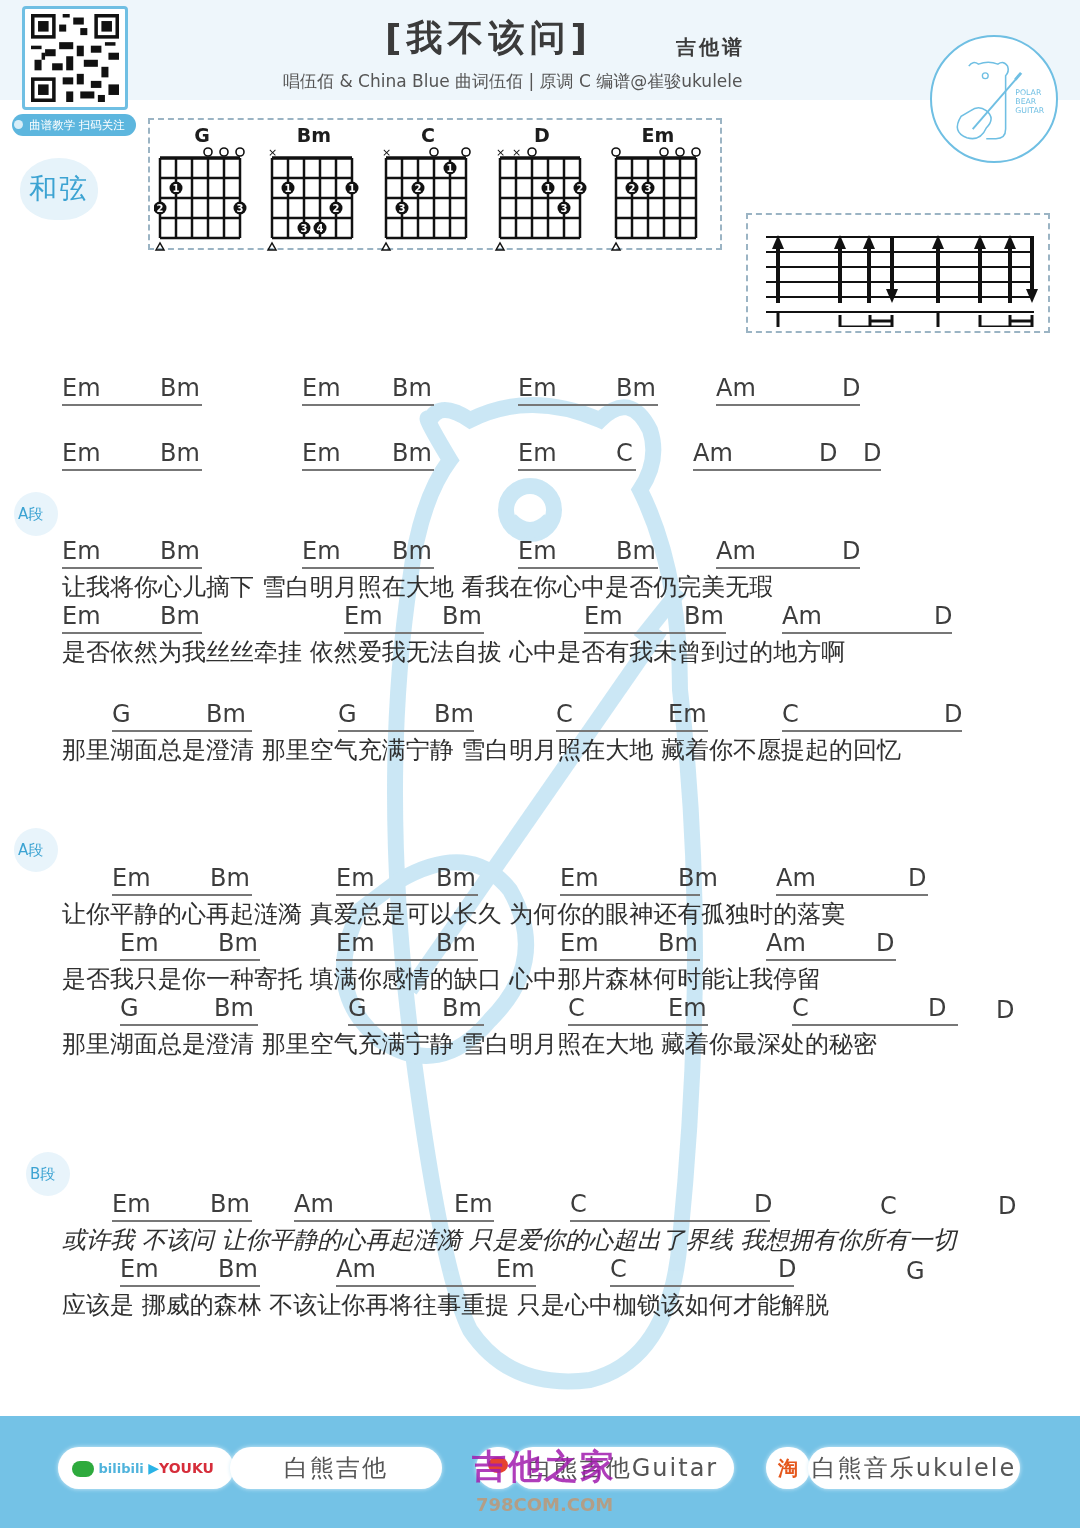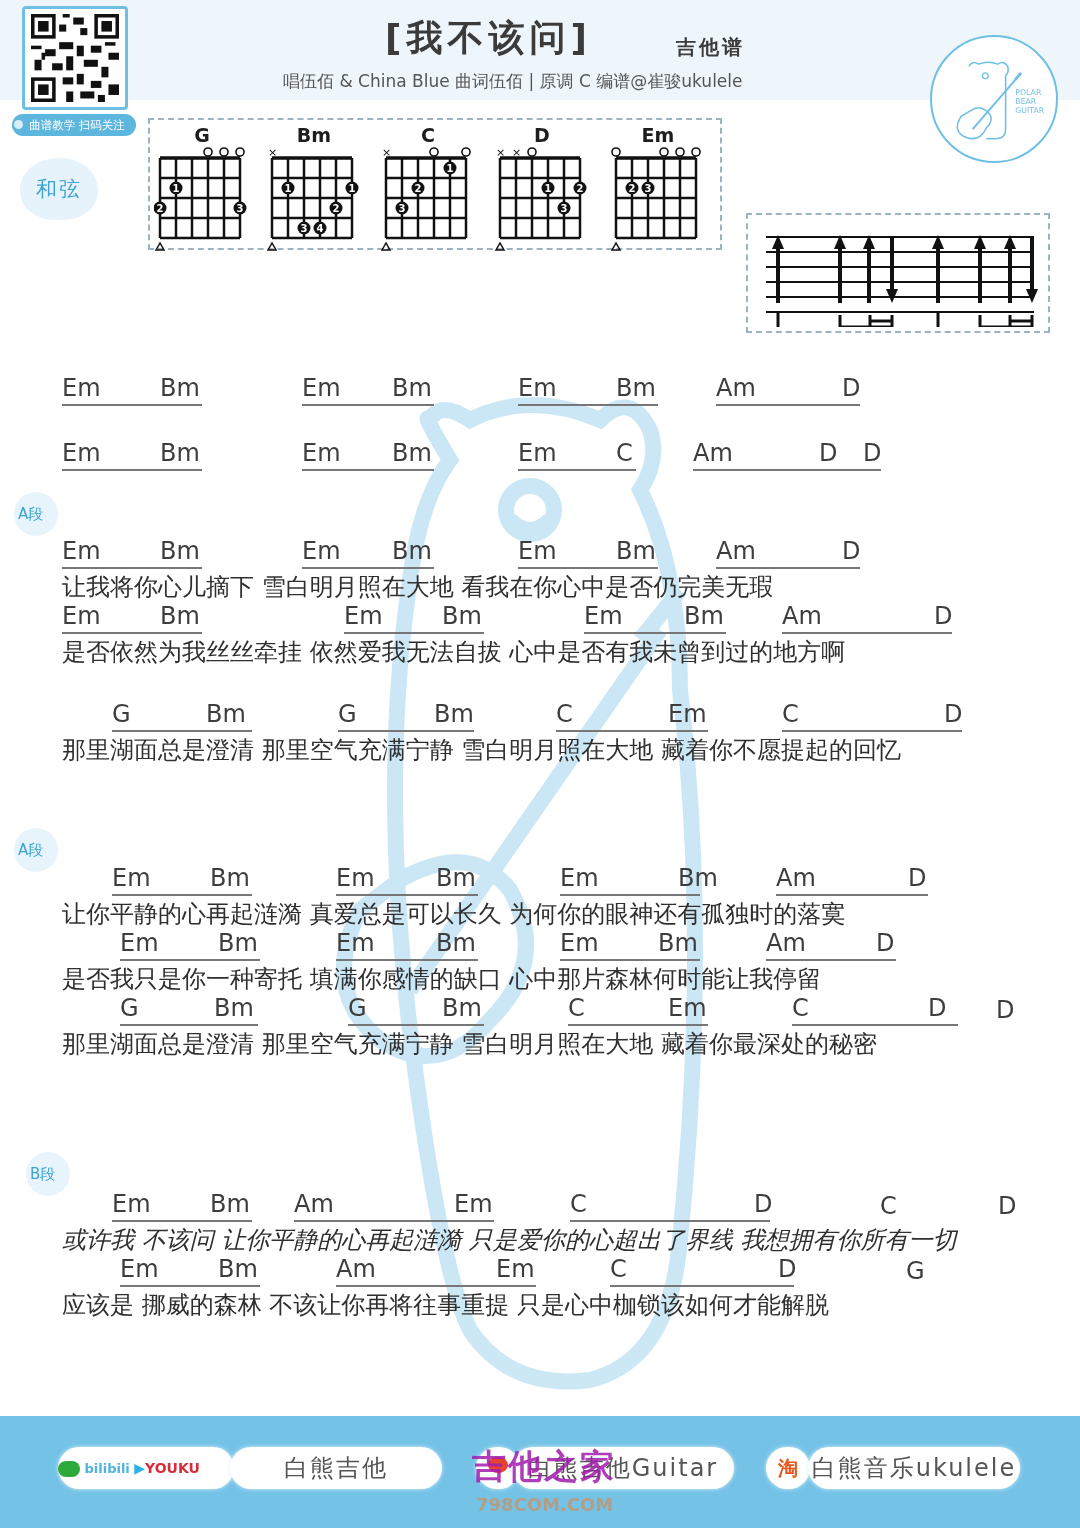--- a/index.html
+++ b/index.html
@@ -8,21 +8,21 @@
 .top-band{position:absolute;left:0;top:0;width:1080px;height:100px;background:#eef6fb}
 .qr{position:absolute;left:22px;top:6px;width:106px;height:104px;background:#fff;border:3px solid #6fbfe3;border-radius:4px;padding:5px}
 .qr svg{width:100%;height:100%}
 .qr-pill{position:absolute;left:12px;top:114px;width:124px;height:22px;border-radius:11px;background:#5db6de;color:#fff;font-size:11.5px;line-height:22px;text-align:center;padding-left:6px}
 .qr-pill::before{content:"";position:absolute;left:2px;top:6px;width:9px;height:9px;border-radius:50%;background:#d8eef8}
 .title{position:absolute;left:385px;top:14px;font-size:36px;font-weight:bold;color:#3b3b3b;letter-spacing:5px;white-space:nowrap}
 .title-suffix{position:absolute;left:676px;top:34px;font-size:20px;font-weight:bold;color:#3b3b3b;letter-spacing:3px}
 .subtitle{position:absolute;left:283px;top:70px;font-size:17px;color:#555;white-space:nowrap}
 .logo{position:absolute;left:930px;top:35px;width:128px;height:128px;border-radius:50%;border:2px solid #6fbfe3;background:#fff}
 .logo svg{width:100%;height:100%}
-.section-chords-tag{position:absolute;left:20px;top:158px;width:78px;height:62px;border-radius:50% 50% 45% 45%;background:#e6f3fa;color:#3ca3d2;font-size:21px;line-height:62px;text-align:center;letter-spacing:2px}
+.section-chords-tag{position:absolute;left:20px;top:158px;width:78px;height:62px;border-radius:50% 50% 45% 45%;background:#e6f3fa;color:#3ca3d2;font-size:28px;line-height:62px;text-align:center;letter-spacing:2px}
 .chord-box{position:absolute;left:148px;top:118px;width:574px;height:132px;border:2px dashed #9bb4c4}
 .chord{position:absolute;top:2px;width:96px;height:126px}
 .chord .cname{position:absolute;top:2px;width:100%;text-align:center;font-size:19px;font-weight:bold;color:#1d1d1d}
 .chord svg{position:absolute;left:0;top:20px}
 .strum-box{position:absolute;left:746px;top:213px;width:304px;height:120px;border:2px dashed #9bb4c4}
 .strum-box svg{position:absolute;left:10px;top:8px}
 .watermark-bear{position:absolute;left:240px;top:390px;width:520px;height:1010px;pointer-events:none}
 .sec-tag{position:absolute;width:44px;height:44px;border-radius:50%;background:#e8f4fb;color:#3ca3d2;font-size:15px;line-height:44px;padding-left:4px}
 .cl{position:absolute;font-size:24px;color:#3d3d3d;white-space:nowrap;height:30px}
 .cseg{position:absolute;top:0;height:30px;border-bottom:2px solid #777}
@@ -472,21 +472,21 @@
       <div class="cseg" style="left: 610px; width: 184px;">
         <span style="left: 0px;">C</span>
         <span style="left: 168px;">D</span>
       </div>
     </div>
     <div class="lone" style="top: 1257px; left: 906px;">G</div>
     <div class="lyr" style="top: 1289px; left: 62px;">应该是 挪威的森林   不该让你再将往事重提       只是心中枷锁该如何才能解脱</div>
   </div>
 
 <div class="footer"></div>
-<div class="pill" style="left:58px;top:1447px;width:176px;font-size:14px;letter-spacing:0;text-align:left;padding-left:0">
+<div class="pill" style="left:58px;top:1447px;width:176px;font-size:14px;letter-spacing:0;text-align:left;padding-left:14px">
   <span style="display:inline-block;width:22px;height:16px;border-radius:8px;background:#2eaa3d;vertical-align:middle"></span>
   <span style="color:#4fb3dc;font-weight:bold;font-size:13px">bilibili</span>
   <span style="color:#2ab3e6">▶</span><span style="color:#d62d3a;font-weight:bold;font-size:14px">YOUKU</span>
 </div>
 <div class="pill" style="left:230px;top:1447px;width:212px">白熊吉他</div>
 <div class="circ" style="left:476px;top:1447px">
     <span style="position:absolute;left:12px;top:10px;width:20px;height:16px;border-radius:50%;background:#e6432f"></span>
   </div>
 <div class="pill" style="left:512px;top:1447px;width:222px">白熊吉他Guitar</div>
 <div class="circ" style="left:766px;top:1447px;color:#e5571c;font-size:20px;font-weight:bold;line-height:42px;text-align:center">淘</div>

